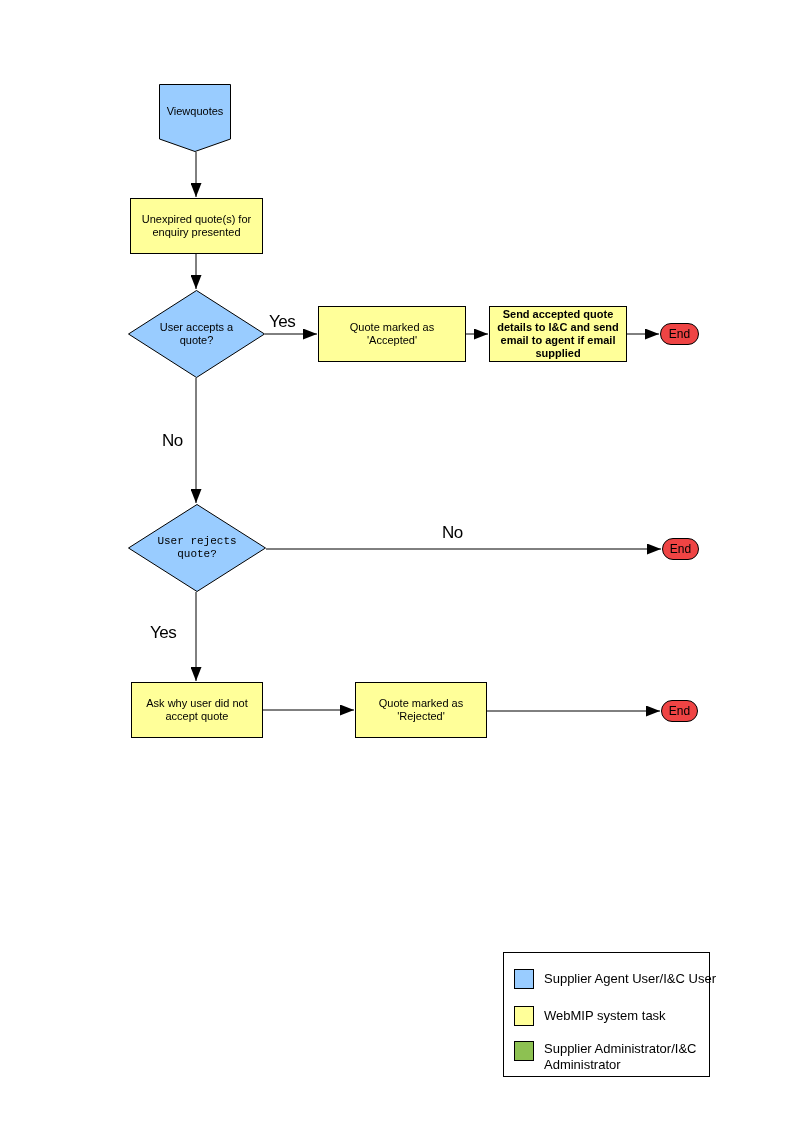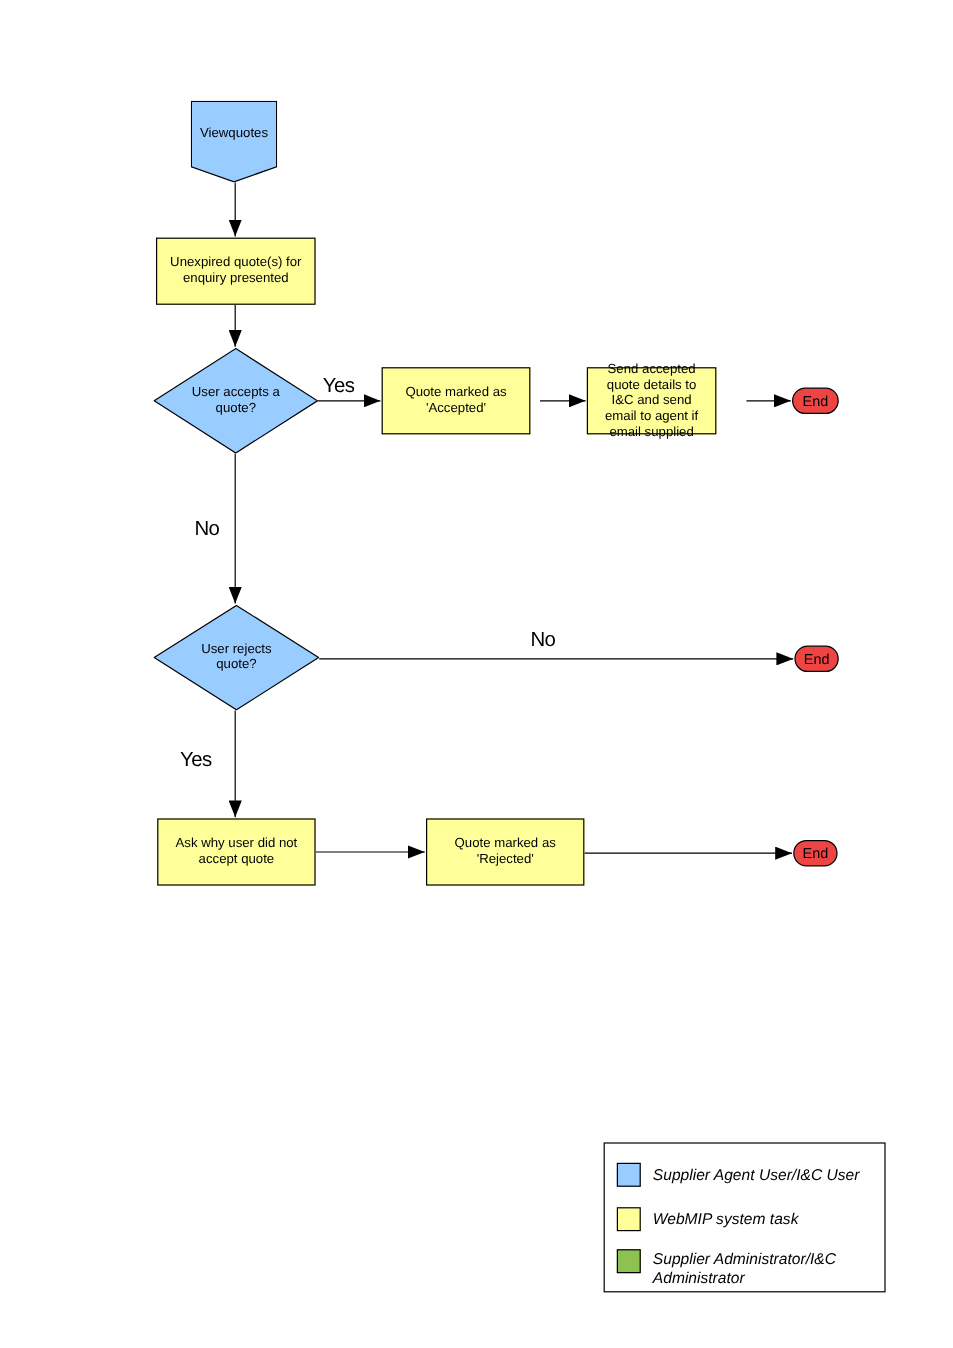--- a/index.html
+++ b/index.html
@@ -20,22 +20,22 @@
     text-align: center; font-size: 11px; line-height: 13px; z-index: 2;
   }
   .terminator {
     background: #ef4444; border: 1.5px solid #000; border-radius: 11px;
     display: flex; align-items: center; justify-content: center;
     font-size: 12px; line-height: 12px;
   }
   .edge-label { position: absolute; z-index: 2; font-size: 17px; line-height: 26px; letter-spacing: -0.5px; }
 
   
-  .legend { position: absolute; left: 503px; top: 952px; width: 235px; height: 125px;
-            border: 1px solid #000; box-sizing: border-box; z-index: 1; font-style: italic; }
+  .legend { position: absolute; left: 503px; top: 952px; width: 207px; height: 125px;
+            border: 1px solid #000; box-sizing: border-box; z-index: 1; }
   .legend-row { position: absolute; left: 10px; display: flex; }
   .legend-swatch { width: 20px; height: 20px; border: 1px solid #000; box-sizing: border-box; flex: 0 0 auto; }
   .legend-text { margin-left: 10px; font-size: 13px; line-height: 16px; width: 190px; }
   .lr-0 { top: 16px; align-items: center; }
   .lr-1 { top: 53px; align-items: center; }
   .lr-2 { top: 88px; align-items: flex-start; }
 </style>
 </head>
 <body>
 
@@ -70,33 +70,33 @@
     <span>Unexpired quote(s) for enquiry presented</span>
   </div>
 
   <div class="node shape-wrap" style="left:128px; top:290px; width:137px; height:88px;">
     <svg width="137" height="88">
       <polygon points="68.5,0.5 136.5,44 68.5,87.5 0.5,44" fill="#99CCFF" stroke="#000" stroke-width="1"></polygon>
     </svg>
     <div class="shape-label" style="left:28px; top:0; width:81px; height:88px;text-align:center;">User accepts a quote?</div>
   </div>
 
-  <div class="node proc" style="left:318px; top:306px; width:124px; height:56px;">
+  <div class="node proc" style="left:318px; top:306px; width:148px; height:56px;">
     <span>Quote  marked as 'Accepted'</span>
   </div>
 
-  <div class="node proc" style="left:489px; top:306px; width:108px; height:56px;">
+  <div class="node proc" style="left:489px; top:306px; width:138px; height:56px;font-weight:bold;">
     <span>Send accepted quote details to I&amp;C and send email to agent if email supplied</span>
   </div>
 
   <div class="node terminator" style="left:660px; top:323px; width:39px; height:22px;">
     <span>End</span>
   </div>
 
-  <div class="node shape-wrap" style="left:128px; top:504px; width:138px; height:88px;">
+  <div class="node shape-wrap" style="left:128px; top:504px; width:138px; height:88px;font-family:Liberation Mono, monospace;">
     <svg width="138" height="88">
       <polygon points="69,0.5 137.5,44 69,87.5 0.5,44" fill="#99CCFF" stroke="#000" stroke-width="1"></polygon>
     </svg>
     <div class="shape-label" style="left:29px; top:0; width:80px; height:88px;">User rejects quote?</div>
   </div>
 
   <div class="node terminator" style="left:662px; top:538px; width:37px; height:22px;">
     <span>End</span>
   </div>
 

